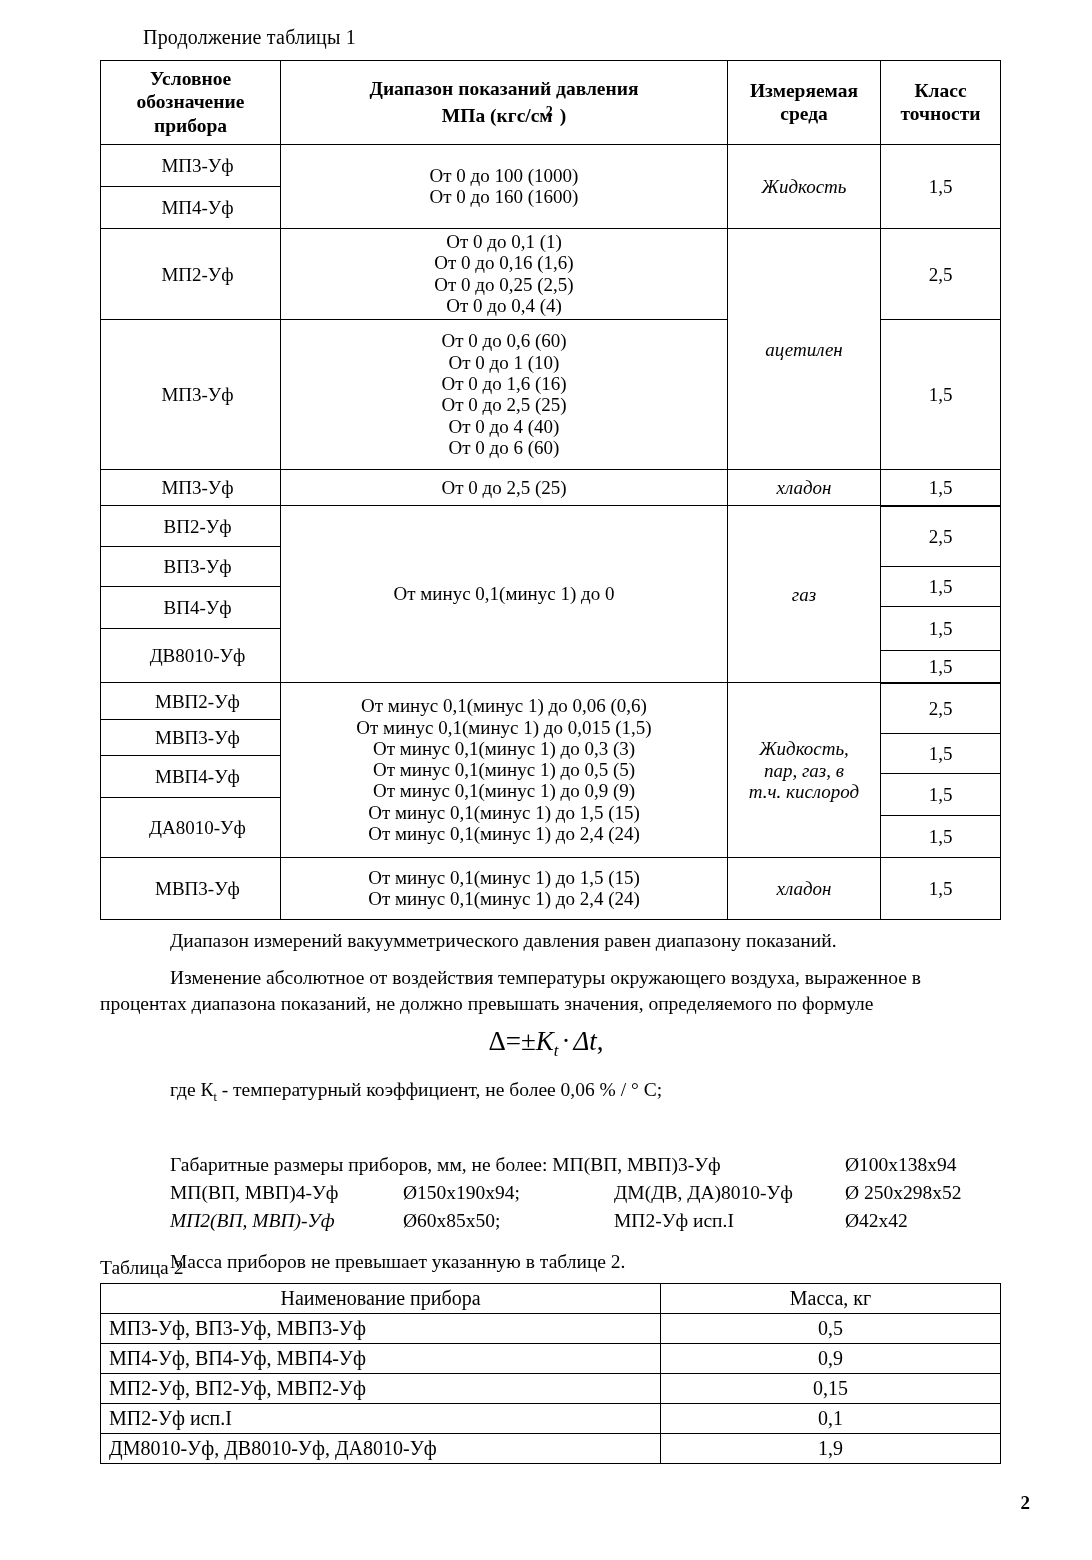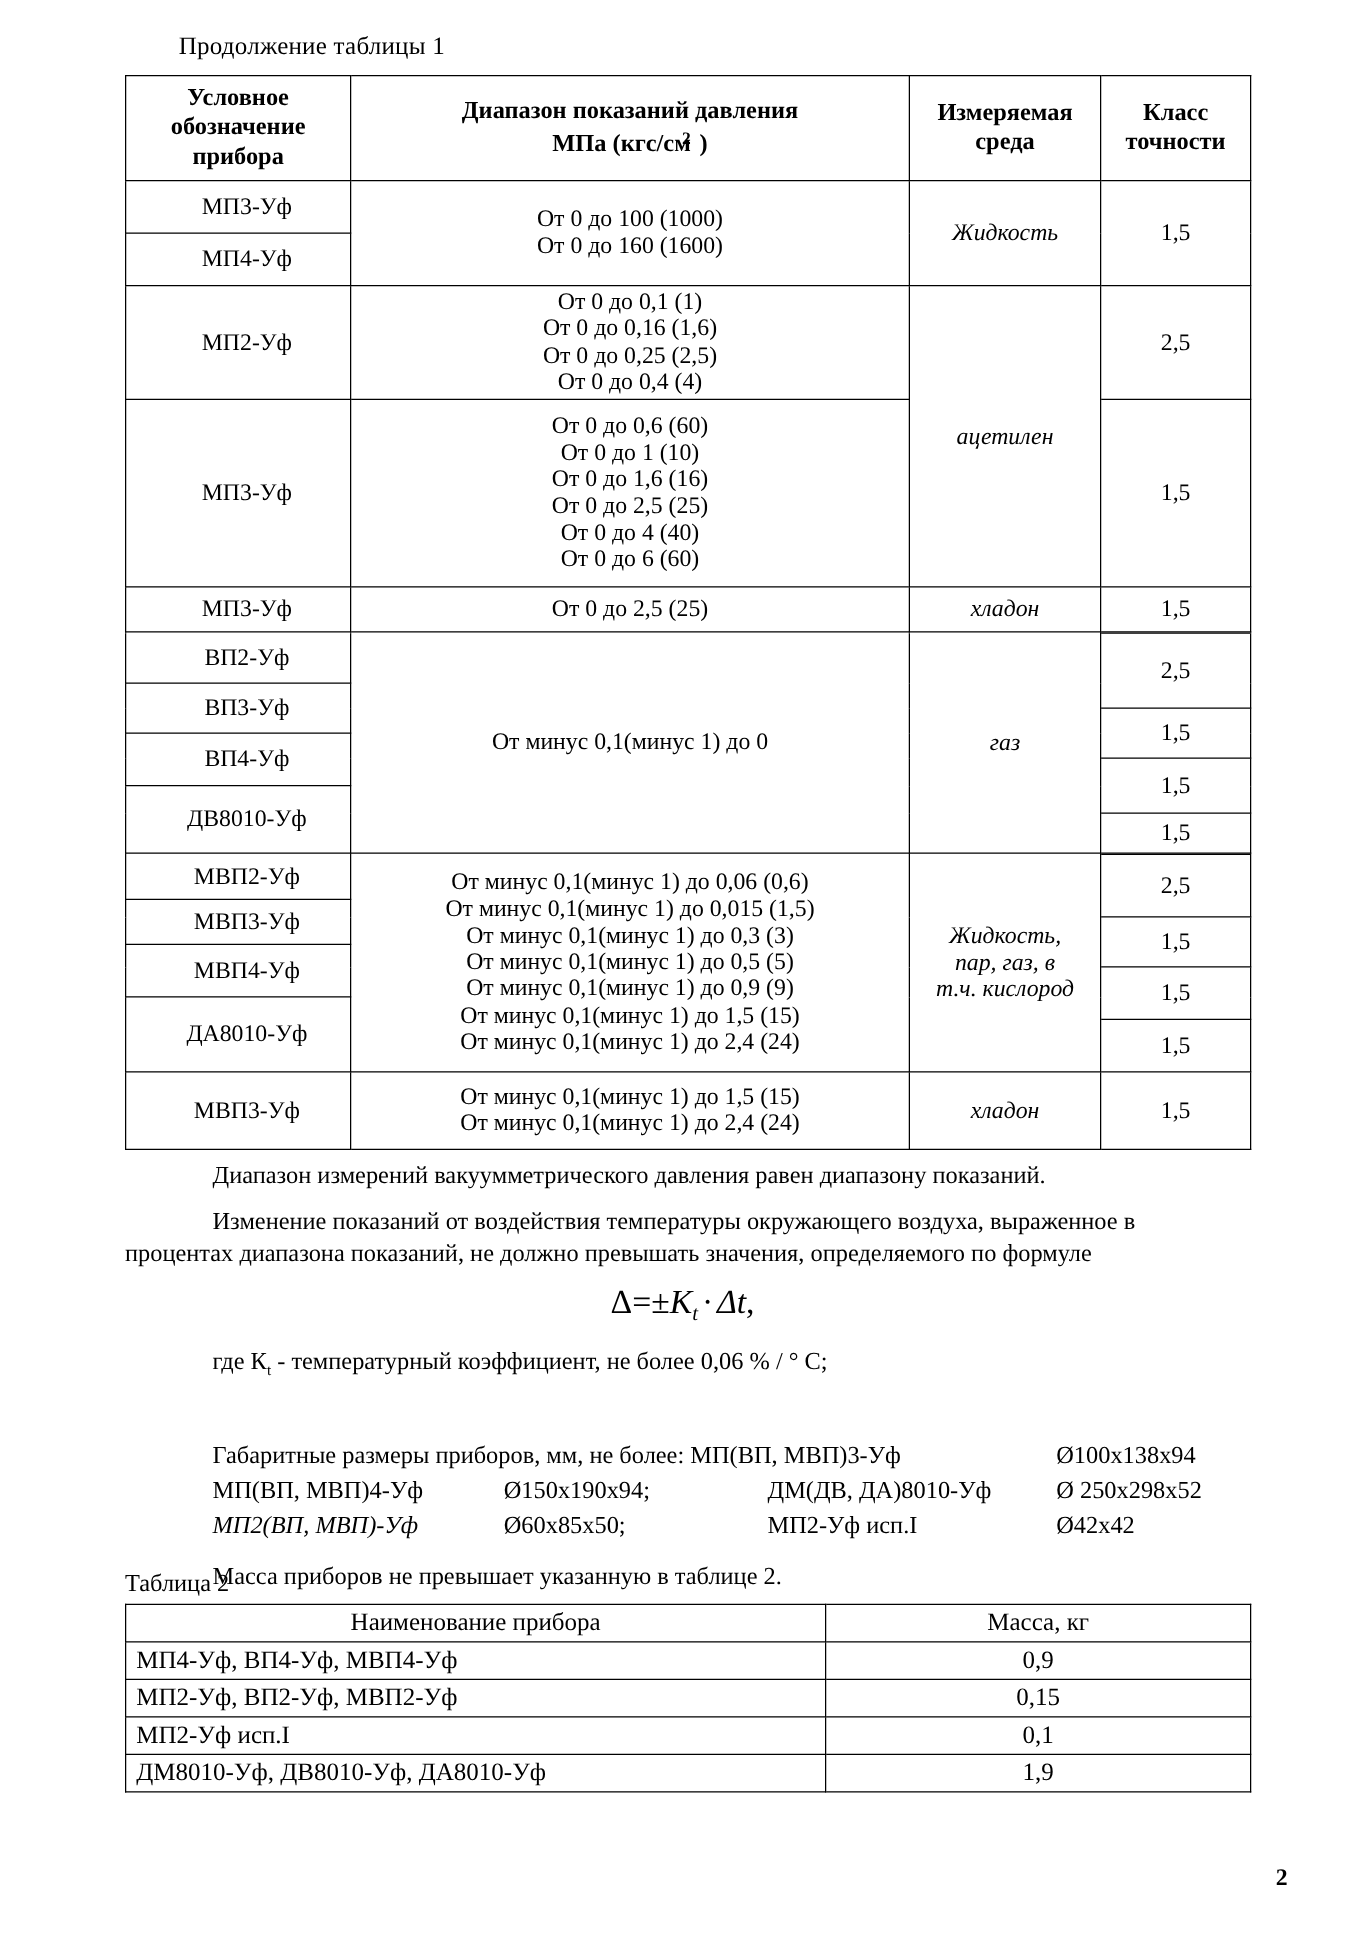--- a/index.html
+++ b/index.html
@@ -302,21 +302,21 @@
           </td>
           <td class="med">хладон</td>
           <td class="cls">1,5</td>
         </tr>
       </tbody>
     </table>
   </div>
 
   <div class="para" style="left:170px; top:931px;">Диапазон измерений вакуумметрического давления равен диапазону показаний.</div>
 
-  <div class="para" style="left:170px; top:968px;">Изменение показаний от воздействия температуры окружающего воздуха, выраженное в</div>
+  <div class="para" style="left:170px; top:968px;">Изменение абсолютное от воздействия температуры окружающего воздуха, выраженное в</div>
   <div class="para" style="left:100px; top:994px;">процентах диапазона показаний, не должно превышать значения, определяемого по формуле</div>
 
   <div class="formula" style="top:1026px;">
     <span class="nonital">Δ</span><span class="nonital">=</span><span class="nonital">±</span><span>K</span><span class="sub">t</span><span class="nonital" style="padding:0 3px">·</span><span>Δt</span><span class="nonital">,</span>
   </div>
 
   <div class="para" style="left:170px; top:1080px;">
     <span>где К</span><span class="sub">t</span><span> - температурный коэффициент, не более 0,06 % / ° С;</span>
   </div>
 
@@ -344,20 +344,24 @@
           <col class="t2mass">
         </colgroup>
       <thead>
         <tr>
           <th class="t2name" style="text-align:center;padding-left:0">Наименование прибора</th>
           <th class="t2mass">Масса, кг</th>
         </tr>
       </thead>
       <tbody>
         <tr>
+          <td class="t2name">МП3-Уф, ВП3-Уф, МВП3-Уф</td>
+          <td class="t2mass">0,5</td>
+        </tr>
+        <tr>
           <td class="t2name">МП4-Уф, ВП4-Уф, МВП4-Уф</td>
           <td class="t2mass">0,9</td>
         </tr>
         <tr>
           <td class="t2name">МП2-Уф, ВП2-Уф, МВП2-Уф</td>
           <td class="t2mass">0,15</td>
         </tr>
         <tr>
           <td class="t2name">МП2-Уф исп.I</td>
           <td class="t2mass">0,1</td>

